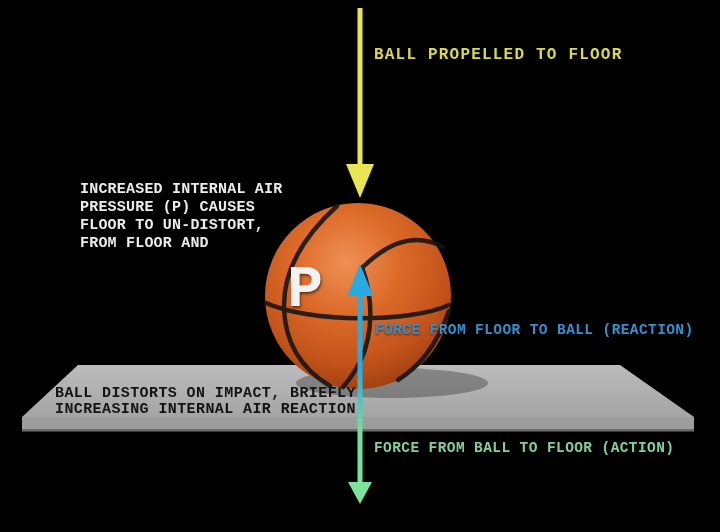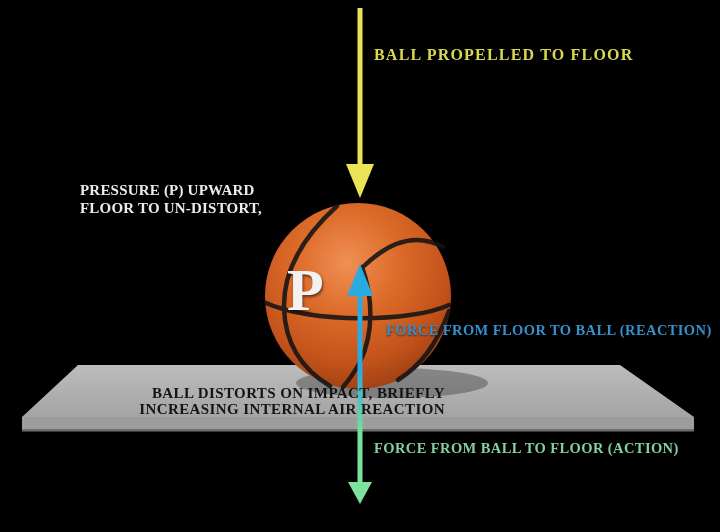--- a/index.html
+++ b/index.html
@@ -1,42 +1,42 @@
 <!DOCTYPE html>
 <html style="--background: #000000; --propelled-text: #d9d850; --propelled-arrow: #e9e556; --reaction-text: #3590cc; --reaction-arrow: #29abe2; --action-text: #85cf9c; --action-arrow: #7de29c; --note-text: #ebebeb; --floor-top: #b0b0b0; --floor-front: #9d9d9d; --floor-text: #141414; --ball-orange: #d4611f; --seam-black: #141414;"><head>
 <meta charset="utf-8">
 <style>
   html,body{margin:0;padding:0;background:#000;}
   #canvas{
     position:relative;width:720px;height:532px;background:var(--background,#000);
-    overflow:hidden;font-family:Liberation Serif, serif;
+    overflow:hidden;font-family:Liberation Mono, monospace;
   }
   .label{position:absolute;font-weight:bold;white-space:nowrap;}
   #propelled-label{
     left:374px;top:46px;font-size:16px;letter-spacing:1.2px;
     color:var(--propelled-text,#d9d850);
   }
   #pressure-note{
     left:80px;top:181px;font-size:15px;line-height:18px;letter-spacing:.2px;
     color:var(--note-text,#ebebeb);font-weight:bold;position:absolute;
   }
   #pressure-symbol{
     left:287px;top:260px;font-size:60px;color:#f2f2f2;
     text-shadow:1px 2px 3px rgba(0,0,0,.55);line-height:1;
   }
   #reaction-label{
-    left:386px;top:322px;font-size:14.5px;letter-spacing:.4px;
+    left:375px;top:322px;font-size:14.5px;letter-spacing:.4px;
     color:var(--reaction-text,#3590cc);text-shadow:0 1px 2px rgba(0,0,0,.6);
   }
   #action-label{
     left:374px;top:440px;font-size:14.5px;letter-spacing:.4px;
     color:var(--action-text,#85cf9c);
   }
   #floor-note{
-    position:absolute;left:55px;top:386px;width:390px;text-align:right;
+    position:absolute;left:55px;top:386px;width:390px;text-align:left;
     font-size:15px;line-height:15.5px;letter-spacing:.4px;font-weight:bold;
     color:var(--floor-text,#141414);
   }
   .z-text{z-index:5;}
   #scene-svg{position:absolute;left:0;top:0;z-index:1;}
 </style>
 </head>
 <body>
 
 <div id="canvas">
@@ -88,22 +88,24 @@
       <polygon points="347,296 373,296 360,264" style="fill:var(--reaction-arrow,#29abe2)"></polygon>
     </g>
     <g>
       <polygon points="348,482 372,482 360,504" style="fill:var(--action-arrow,#7de29c)"></polygon>
     </g>
   </svg>
 
   <div class="label z-text" id="propelled-label">BALL PROPELLED TO FLOOR</div>
 
   <div id="pressure-note" class="z-text">
-    <div>PRESSURE (P) UPWARD</div>
+    <div>INCREASED INTERNAL AIR</div>
+    <div>PRESSURE (P) CAUSES</div>
     <div>FLOOR TO UN-DISTORT,</div>
+    <div>FROM FLOOR AND</div>
   </div>
 
   <div class="label z-text" id="pressure-symbol">P</div>
 
   <div class="label z-text" id="reaction-label">FORCE FROM FLOOR TO BALL (REACTION)</div>
 
   <div id="floor-note" class="z-text">
     <div>BALL DISTORTS ON IMPACT, BRIEFLY</div>
     <div>INCREASING INTERNAL AIR REACTION</div>
   </div>

